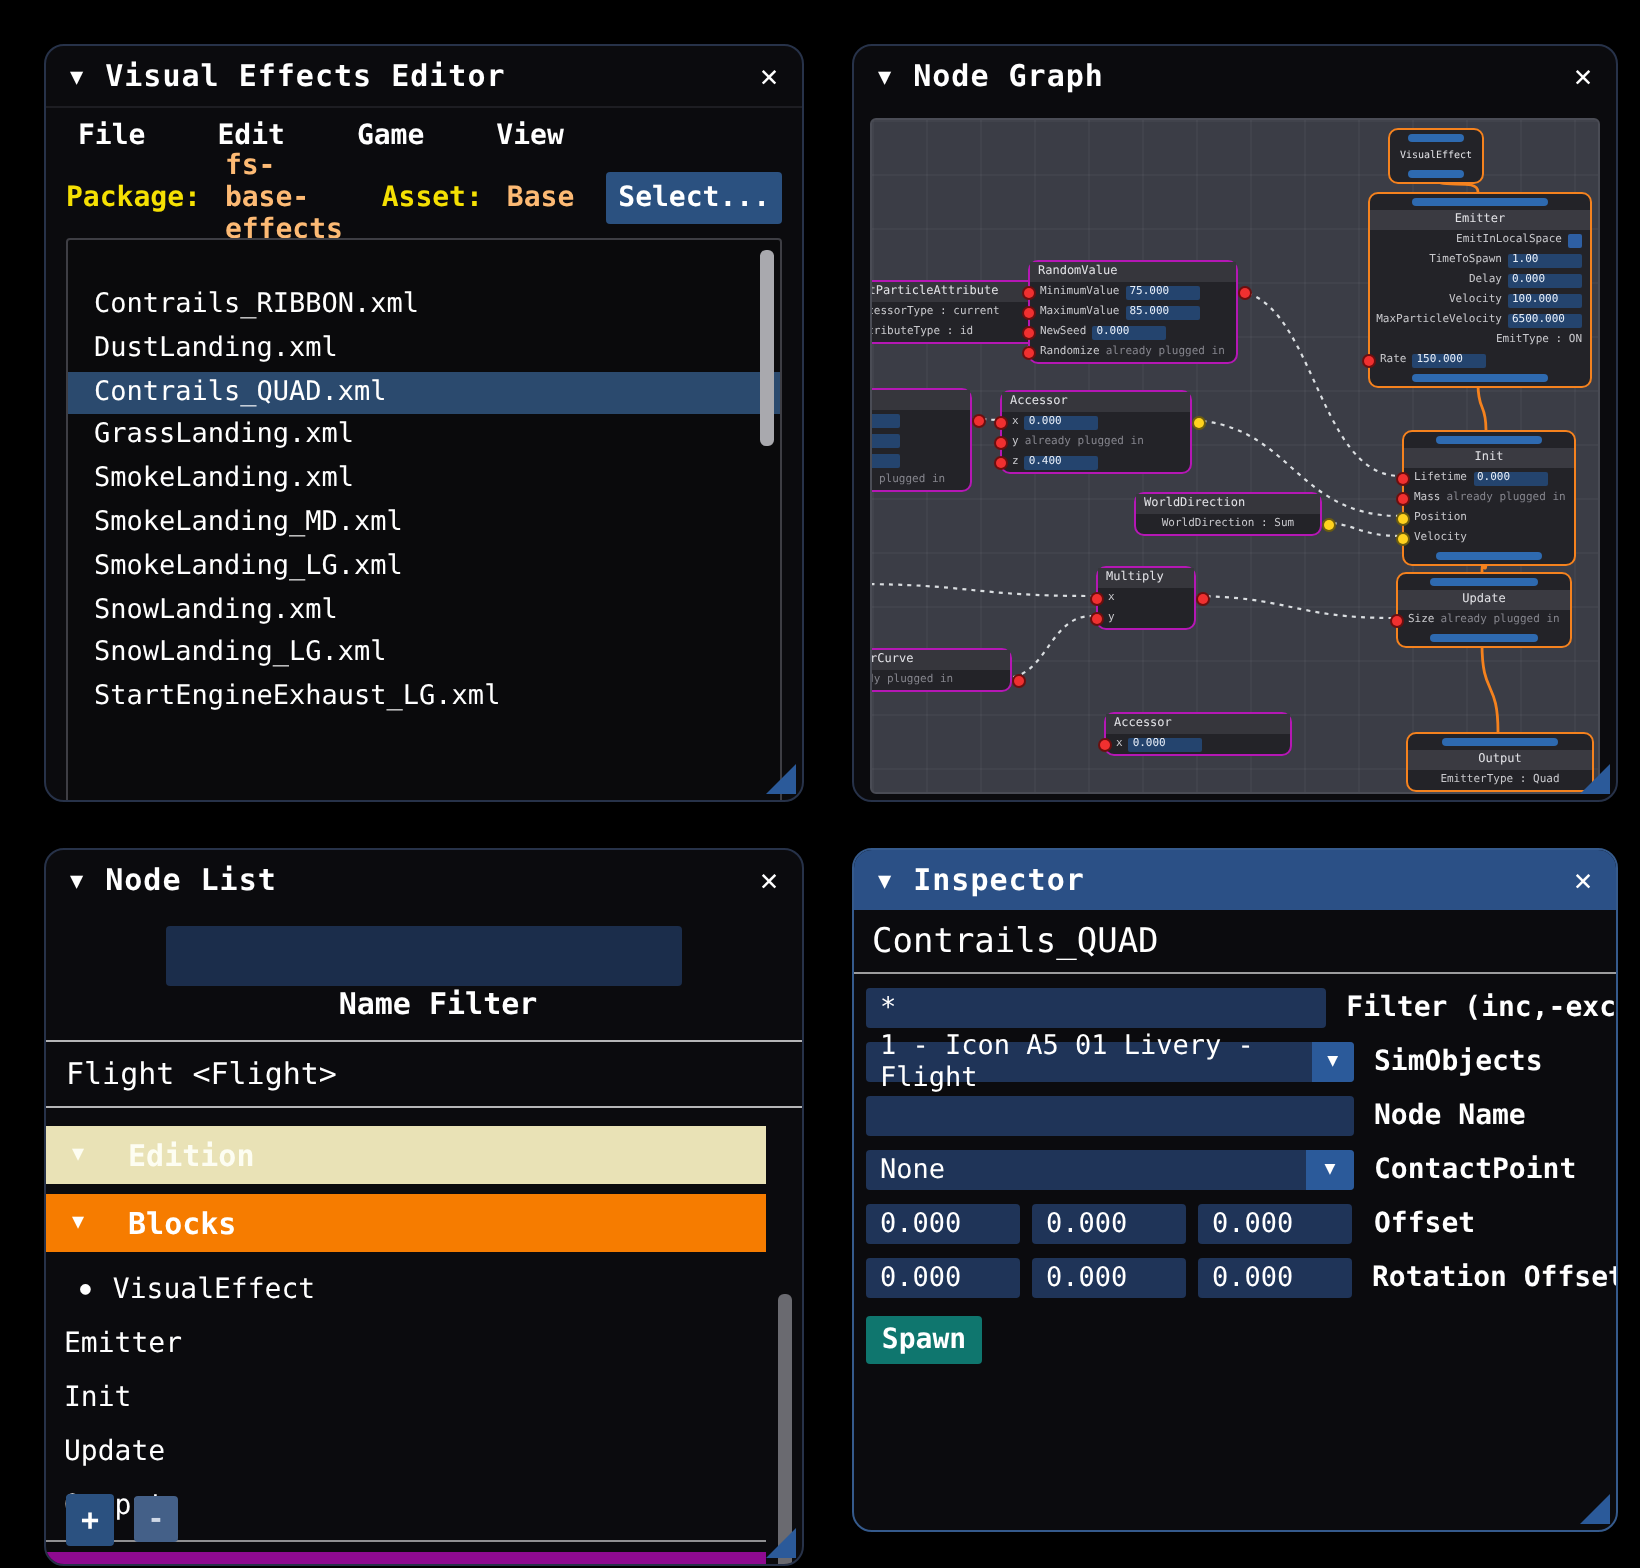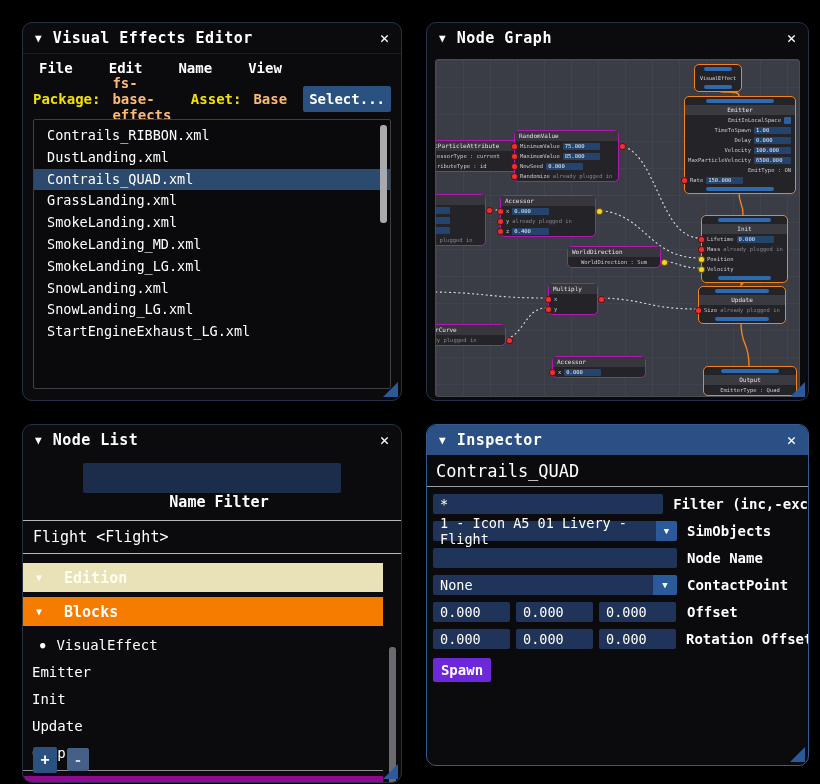--- a/index.html
+++ b/index.html
@@ -18,21 +18,21 @@
           border-left:15px solid transparent;border-bottom:15px solid #2b5a9a;}
   
   .menubar{display:flex;gap:36px;height:27px;align-items:center;padding:0 16px;
            font-size:14px;font-weight:700;border-top:1px solid #1d1d22;}
   .pkgrow{display:flex;align-items:center;height:35px;padding:0 10px;font-size:14px;font-weight:700;}
   .ylabel{color:#f5e003;margin-right:12px;}
   .pkval{color:#fdba74;margin-right:16px;}
   .bluebtn{margin-left:auto;background:#2b5180;color:#fff;border:none;border-radius:2px;
            width:92px;height:26px;font-family:inherit;font-size:14px;font-weight:700;}
   .filelist{position:relative;margin:3px 10px 0 10px;height:263px;border:1px solid #3e3e44;
-            border-radius:2px;background:#0a0a0c;padding-top:5px;overflow:hidden;}
+            border-radius:2px;background:#0a0a0c;padding-top:22px;overflow:hidden;}
   .file-row{height:21.8px;line-height:21.8px;padding-left:13px;font-size:13.5px;white-space:nowrap;}
   .file-row.selected{background:#2b4a6e;}
   .vthumb{position:absolute;width:7px;border-radius:3px;background:#a9a9ae;}
   
   .graph-canvas{position:relative;margin:6px 8px;height:336px;border:1px solid #4a4c55;border-radius:3px;
       overflow:hidden;background-color:#3b3d46;
       background-image:linear-gradient(rgba(255,255,255,.03) 1px,transparent 1px),
                        linear-gradient(90deg,rgba(255,255,255,.03) 1px,transparent 1px);
       background-size:27px 27px;}
   .edges{position:absolute;left:0;top:0;pointer-events:none;}
@@ -78,38 +78,38 @@
   
   .insp-header{height:31px;display:flex;align-items:center;padding:0 9px;font-size:17px;}
   .irow{display:flex;align-items:center;margin:6px 0 0 6px;height:21px;}
   .ifield{width:244px;height:20px;background:#1f3458;color:#fff;font-size:13.5px;
           border-radius:2px;display:flex;align-items:center;padding:0 0 0 7px;box-sizing:border-box;}
   .ddarrow{margin-left:auto;width:24px;height:20px;background:#2b5a9a;border-radius:0 2px 2px 0;
            display:flex;align-items:center;justify-content:center;font-size:9px;}
   .triple{display:flex;gap:6px;width:244px;}
   .ifield.small{width:77px;}
   .ilabel{margin-left:10px;font-size:14px;font-weight:700;white-space:nowrap;}
-  .spawn{margin:9px 0 0 6px;width:58px;height:24px;background:#6d28d9;border:none;border-radius:2px;
+  .spawn{margin:9px 0 0 6px;width:58px;height:24px;background:#0f766e;border:none;border-radius:2px;
          color:#fff;font-family:inherit;font-size:14px;font-weight:700;}
 </style>
 </head>
 <body>
 
 <div class="stage">
 
   <div class="panel" style="left:22px;top:22px;width:380px;height:379px;">
     <div class="titlebar">
       <span class="tri">▼</span>
       <span class="title">Visual Effects Editor</span>
       <span class="close">✕</span>
     </div>
     <div class="menubar" id="menubar">
         <span>File</span>
         <span>Edit</span>
-        <span>Name</span>
+        <span>Game</span>
         <span>View</span>
       </div>
     <div class="pkgrow">
       <span class="ylabel">Package:</span>
       <span class="pkval">fs-base-effects</span>
       <span class="ylabel">Asset:</span>
       <span class="pkval">Base</span>
       <button class="bluebtn">Select...</button>
     </div>
     <div class="filelist" id="filelist">

